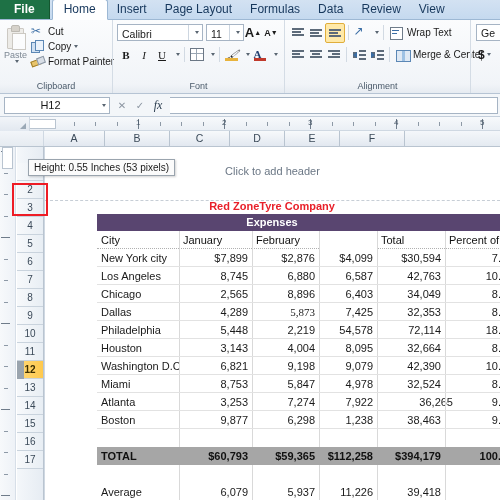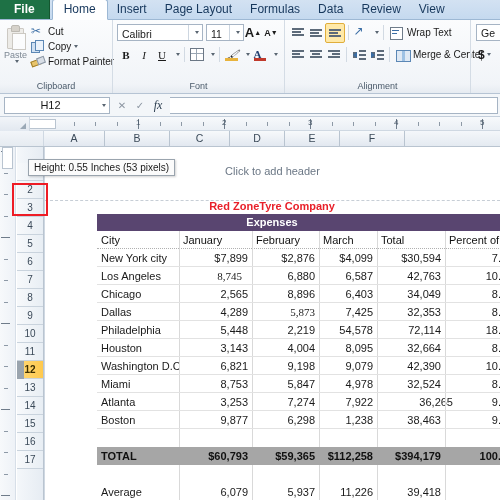--- a/index.html
+++ b/index.html
@@ -637,21 +637,20 @@
               <div class="title-txt">Red ZoneTyre Company</div>
             </div>
             <div class="trow " style="position: absolute; left: 0px; top: 16px; width: 470px; height: 17px;">
               <div class="band" style="background: rgb(89, 69, 112);">Expenses</div>
               <div class="band" style="left: 350px; width: 120px; background: rgb(89, 69, 112);"></div>
             </div>
             <div class="trow " style="position: absolute; left: 0px; top: 33px; width: 470px; height: 18px;">
               <div class="cell hdr-cell" style="left: 82px; width: 73px; border-bottom: 1px dotted rgb(176, 176, 176); text-align: left;">January</div>
               <div class="cell hdr-cell" style="left: 0px; width: 82px; border-bottom: 1px dotted rgb(176, 176, 176);">City</div>
               <div class="cell hdr-cell" style="left: 155px; width: 67px; border-bottom: 1px dotted rgb(176, 176, 176); text-align: left;">February</div>
-              <div class="cell hdr-cell" style="left: 222px; width: 58px; border-bottom: 1px dotted rgb(176, 176, 176); text-align: left;">March</div>
               <div class="cell hdr-cell" style="left: 280px; width: 68px; border-bottom: 1px dotted rgb(176, 176, 176); text-align: left;">Total</div>
               <div class="cell hdr-cell" style="left: 348px; width: 82px; border-bottom: 1px dotted rgb(176, 176, 176); text-align: left;">Percent of total</div>
               <div class="vline" style="left: 82px;"></div>
               <div class="vline" style="left: 155px;"></div>
               <div class="vline" style="left: 222px;"></div>
               <div class="vline" style="left: 280px;"></div>
               <div class="vline" style="left: 348px;"></div>
             </div>
             <div class="trow " style="position: absolute; left: 0px; top: 51px; width: 470px; height: 18px;">
               <div class="cell" style="left: 0px; width: 82px;;font-weight:normal">New York city</div>
@@ -662,21 +661,21 @@
               <div class="cell r" style="left: 348px; width: 82px;">7.80%</div>
               <div class="vline" style="left: 82px;"></div>
               <div class="vline" style="left: 155px;"></div>
               <div class="vline" style="left: 222px;"></div>
               <div class="vline" style="left: 280px;"></div>
               <div class="vline" style="left: 348px;"></div>
               <div class="rowline" style="width: 470px;"></div>
             </div>
             <div class="trow " style="position: absolute; left: 0px; top: 69px; width: 470px; height: 18px;">
               <div class="cell" style="left: 0px; width: 82px;;font-weight:normal">Los Angeles</div>
-              <div class="cell r" style="left: 76px; width: 73px; font-family: Liberation Serif, serif;">8,745</div>
+              <div class="cell r" style="left: 82px; width: 73px;">8,745</div>
               <div class="cell r" style="left: 155px; width: 67px;">6,880</div>
               <div class="cell r" style="left: 222px; width: 58px;">6,587</div>
               <div class="cell r" style="left: 280px; width: 68px;">42,763</div>
               <div class="cell r" style="left: 348px; width: 82px;">10.80%</div>
               <div class="vline" style="left: 82px;"></div>
               <div class="vline" style="left: 155px;"></div>
               <div class="vline" style="left: 222px;"></div>
               <div class="vline" style="left: 280px;"></div>
               <div class="vline" style="left: 348px;"></div>
               <div class="rowline" style="width: 470px;"></div>

